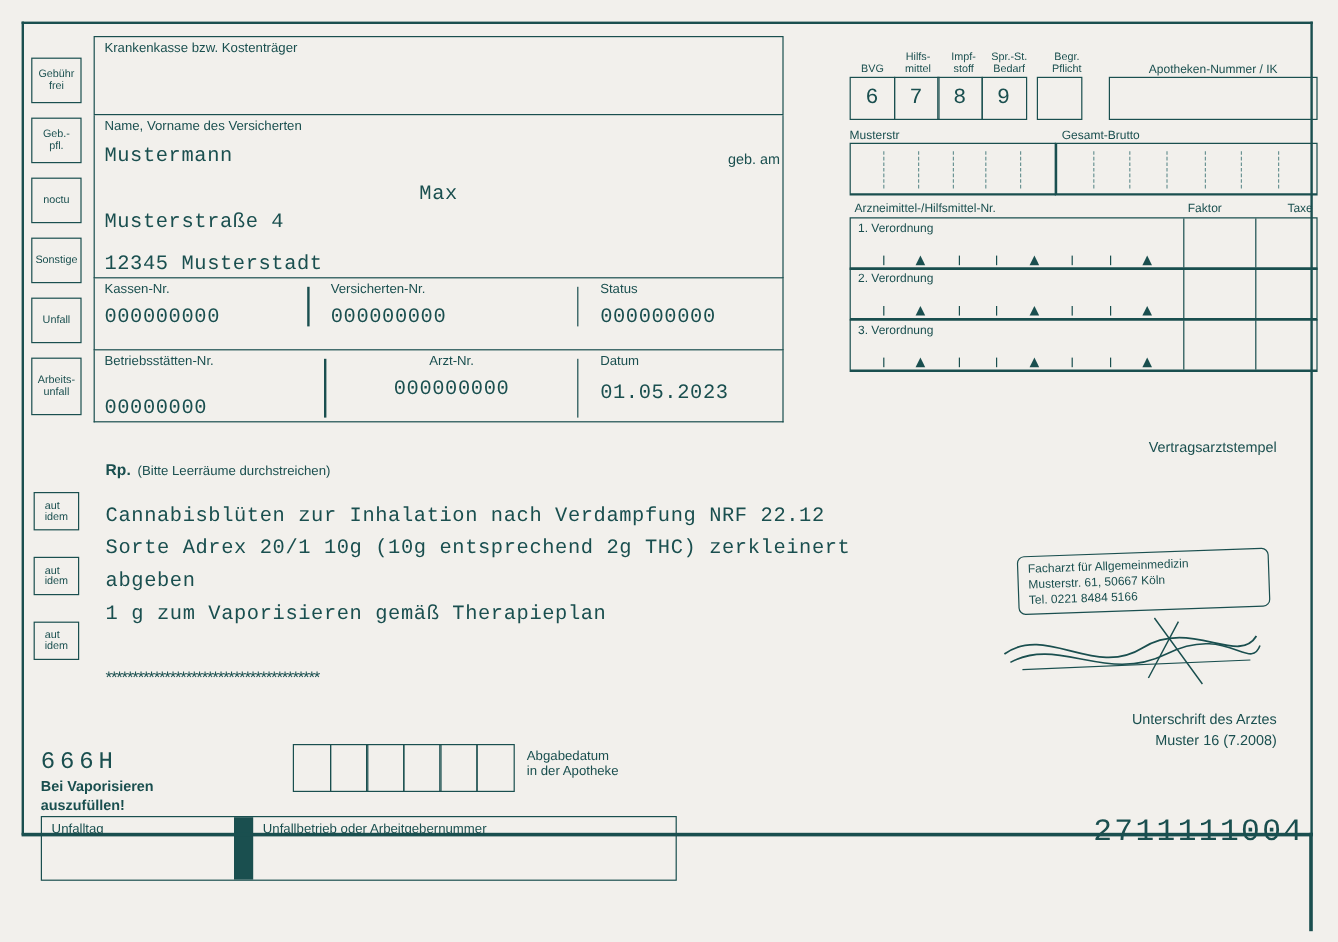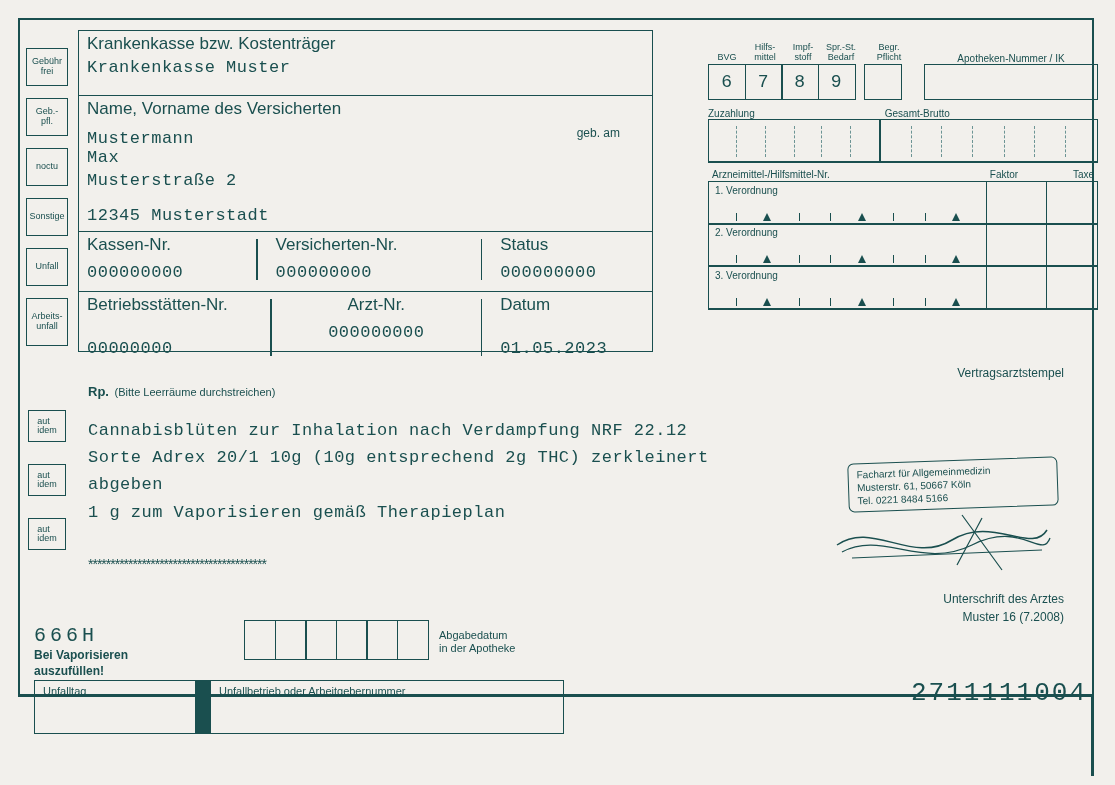--- a/index.html
+++ b/index.html
@@ -36,21 +36,21 @@
     width:3px; height:82px;
     background:#1a4f4f;
   }
   
   .cb-col { position: absolute; left: 6px; top: 28px; width: 46px; }
   .cb { width: 42px; height: 38px; border: 1.5px solid #1a4f4f; margin-bottom: 12px; display: flex; align-items: center; justify-content: center; text-align: center; font-size: 9px; line-height: 1.1; }
   .cb.tall { height: 48px; }
   
   .main { position: absolute; left: 58px; top: 10px; width: 575px; }
   .box { border: 1.5px solid #1a4f4f; padding: 3px 8px 6px 8px; }
-  .box-label { font-size: 17px; }
+  .box-label { font-size: 11px; }
   .box-value { font-size: 17px; margin-top: 4px; }
   .divider { width: 1.5px; background: #1a4f4f; margin: 4px 10px 2px 10px; align-self: stretch; }
   
   .right { position: absolute; left: 688px; top: 20px; width: 390px; }
   .code-header { font-size: 9px; text-align: center; width: 38px; line-height: 1.05; height: 24px; display:flex; align-items:flex-end; justify-content:center; padding-bottom:2px;}
   .code-box { width: 38px; height: 36px; border: 1.5px solid #1a4f4f; margin-right: -1.5px; display: flex; align-items: center; justify-content: center; font-size: 18px; }
   .apo-label { font-size: 10px; text-align:center; }
   .apo-box { border: 1.5px solid #1a4f4f; height: 36px; }
   .pay-row { display:flex; margin-top:8px; }
   .pay-label { font-size:10px; }
@@ -65,21 +65,21 @@
   .med-ticks b { position:absolute; bottom:0; width:0; height:0; border-left:4px solid transparent; border-right:4px solid transparent; border-bottom:8px solid #1a4f4f; transform:translateX(-4px);}
   
   .rp { position:absolute; left:68px; top:364px; width:700px; }
   .aut-col { position:absolute; left:8px; top:390px; width:46px; }
   .aut { width:38px; height:32px; border:1.5px solid #1a4f4f; margin-bottom:22px; display:flex; flex-direction:column; align-items:center; justify-content:center; font-size:9px; line-height:1;}
   .stars { font-size:14px; letter-spacing:-1px; }
   
   .code-left { position:absolute; left:14px; top:604px; font-size:20px; }
   .footer-note { position:absolute; left:14px; top:628px; font-weight:bold; font-size:12px; }
   .footer-note2 { position:absolute; left:14px; top:644px; font-weight:bold; font-size:12px; }
-  .abg-strip { position:absolute; left:200px; top:600px; display:flex; align-items:center;padding-left:24px; }
+  .abg-strip { position:absolute; left:200px; top:600px; display:flex; align-items:flex-start;padding-left:24px; }
   .abg-box { width:32px; height:40px; border:1.5px solid #1a4f4f; margin-right:-1.5px; }
   .abg-label { font-size:11px; margin-left:12px; line-height:1.2; padding-top:4px; }
   .unfall { position:absolute; left:14px; top:660px; width:530px; height:54px; border:1.5px solid #1a4f4f; display:flex; }
   .unfall > div { padding:4px 8px; font-size:11px; }
   .unfall-sep { width:1.5px; background:#1a4f4f; }
   .serial { position:absolute; right:28px; top:678px; font-size:26px; letter-spacing:2px;}
   
   .stamp-label { position:absolute; right:28px; top:346px; font-size:12px; }
   .stamp { position:absolute; right:34px; top:440px; width:210px; border:1.5px solid #1a4f4f; border-radius:6px; padding:4px 8px; font-size:10px; line-height:1.3; transform:rotate(-2deg); }
   .signature { position:absolute; right:40px; top:490px; width:220px; height:70px; }
@@ -111,29 +111,28 @@
       </div>
     <div class="cb tall">
         <span style="white-space:pre-line">Arbeits-
 unfall</span>
       </div>
   </div>
 
   <div class="main">
     <div class="box" style="height:66px;">
       <div class="box-label">Krankenkasse bzw. Kostenträger</div>
-      <div class="box-value mono">Krankenkasse Muster</div>
     </div>
     <div class="box" style="height:136px; border-top:none; position:relative;">
       <div class="box-label">Name, Vorname des Versicherten</div>
       <div class="mono" style="font-size:17px; margin-top:10px;">Mustermann</div>
-      <div class="mono" style="font-size:17px; margin-top:0;">Max</div>
-      <div class="mono" style="font-size:17px; margin-top:4px;">Musterstraße 2</div>
+      <div class="mono" style="font-size:17px; margin-top:13px;text-align:center;">Max</div>
+      <div class="mono" style="font-size:17px; margin-top:4px;">Musterstraße 4</div>
       <div class="mono" style="font-size:17px; margin-top:16px;">12345 Musterstadt</div>
-      <div style="position:absolute; right:32px; top:30px; font-size:12px;">geb. am</div>
+      <div style="position:absolute; right:2px; top:30px; font-size:12px;">geb. am</div>
     </div>
 
     <div class="box" style="border-top:none; height:60px; padding:3px 0 6px 0;">
       <div style="display:flex;">
         <div style="flex:1.05; padding:0 8px;">
           <div class="box-label">Kassen-Nr.</div>
           <div class="mono" style="font-size:17px; margin-top:8px;">000000000</div>
         </div>
         <div class="divider"></div>
         <div style="flex:1.3; padding:0 8px;">
@@ -155,21 +154,21 @@
           <div class="mono" style="font-size:17px; margin-top:24px;">00000000</div>
         </div>
         <div class="divider"></div>
         <div style="flex:1.2; padding:0 8px;text-align:center;">
           <div class="box-label">Arzt-Nr.</div>
           <div class="mono" style="font-size:17px; margin-top:8px;">000000000</div>
         </div>
         <div class="divider"></div>
         <div style="flex:1; padding:0 8px;">
           <div class="box-label">Datum</div>
-          <div class="mono" style="font-size:17px; margin-top:24px;">01.05.2023</div>
+          <div class="mono" style="font-size:17px; margin-top:12px;">01.05.2023</div>
         </div>
       </div>
     </div>
   </div>
 
   <div class="right">
     <div style="display:flex; align-items:flex-end;">
       <div>
         <div style="display:flex;">
           <div class="code-header">BVG</div>
@@ -191,21 +190,21 @@
         </div>
       </div>
       <div style="flex:1; margin-left:16px;">
         <div class="apo-label">Apotheken-Nummer / IK</div>
         <div class="apo-box"></div>
       </div>
     </div>
 
     <div class="pay-row">
       <div style="flex:1.1;">
-        <div class="pay-label">Zuzahlung</div>
+        <div class="pay-label">Musterstr</div>
         <div class="pay-box ticks">
           <span style="left:16%"></span>
             <span style="left:33%"></span>
             <span style="left:50%"></span>
             <span style="left:66%"></span>
             <span style="left:83%"></span>
         </div>
       </div>
       <div style="flex:1.4; margin-left:-1.5px;">
         <div class="pay-label" style="padding-left:6px;">Gesamt-Brutto</div>

